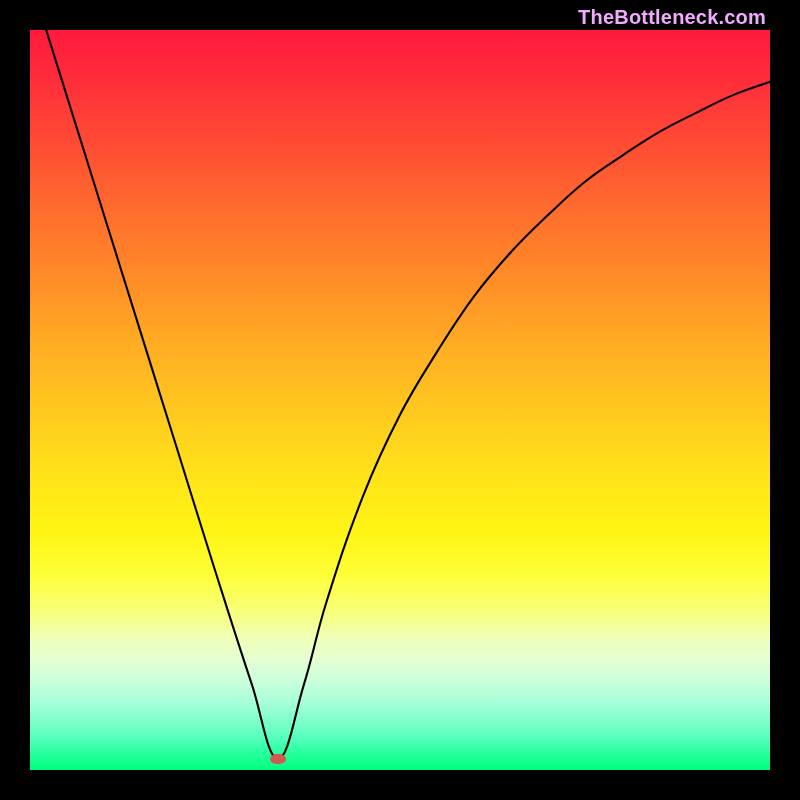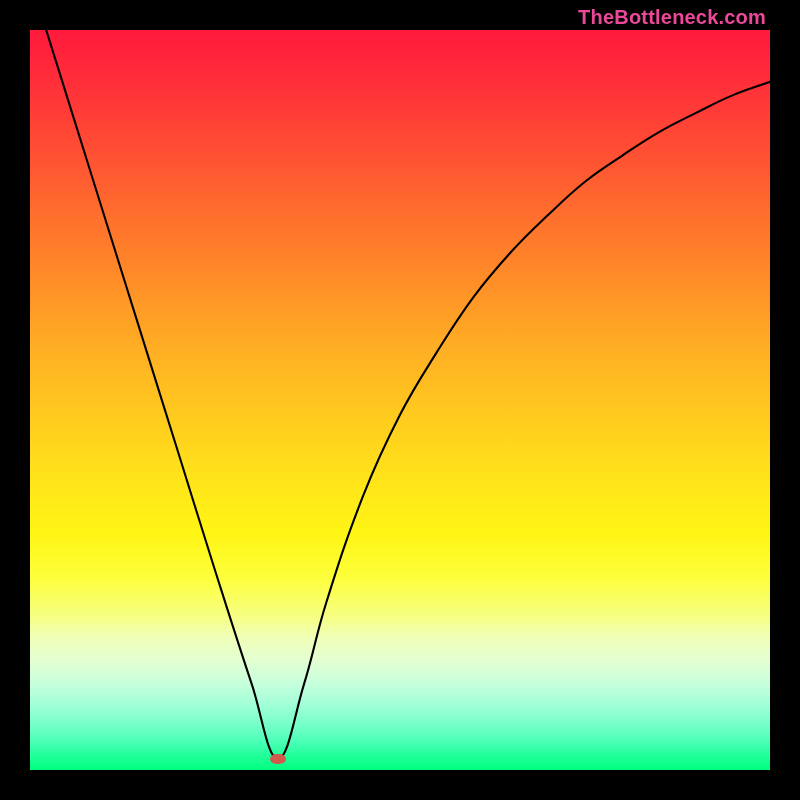--- a/index.html
+++ b/index.html
@@ -42,21 +42,21 @@
       #74ffc8 94%,
       #4effb8 96%,
       #22ff9b 98%,
       #00ff7e 100%
     );
   }
   .watermark {
     position: absolute;
     top: 6px;
     right: 34px;
-    color: #ec4899;
+    color: #f0abfc;
     font-size: 20px;
     font-weight: 600;
     letter-spacing: 0.2px;
   }
   .curve-svg {
     position: absolute;
     left: 0;
     top: 0;
     width: 740px;
     height: 740px;

